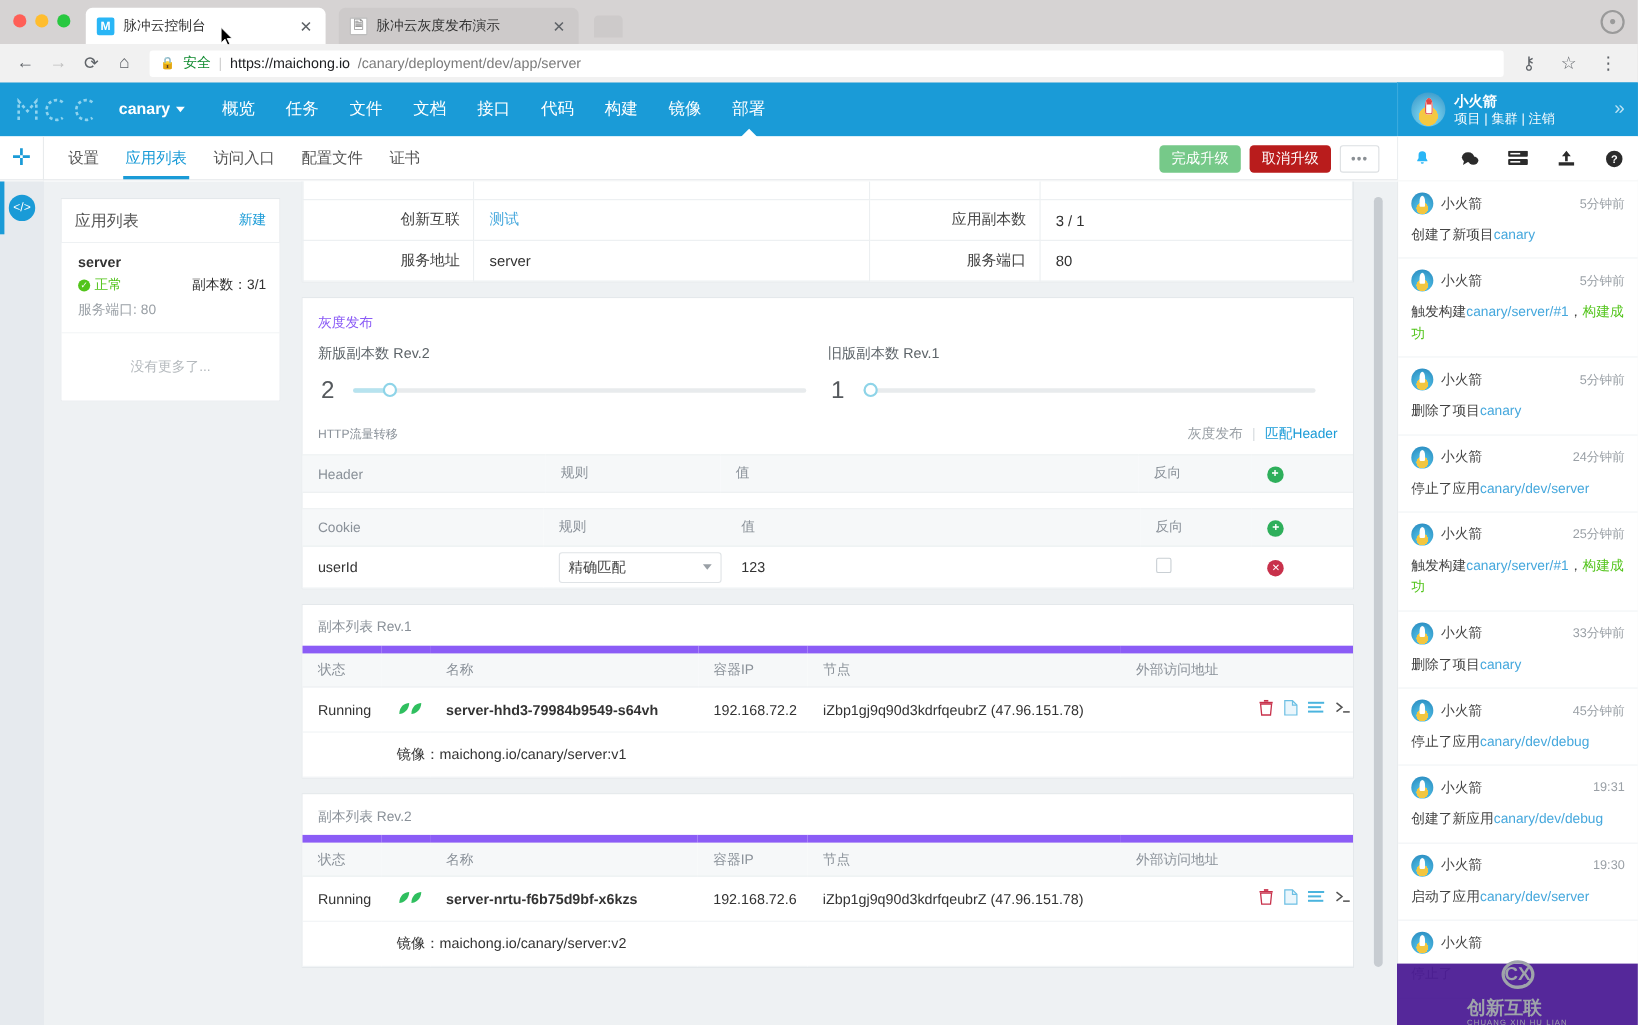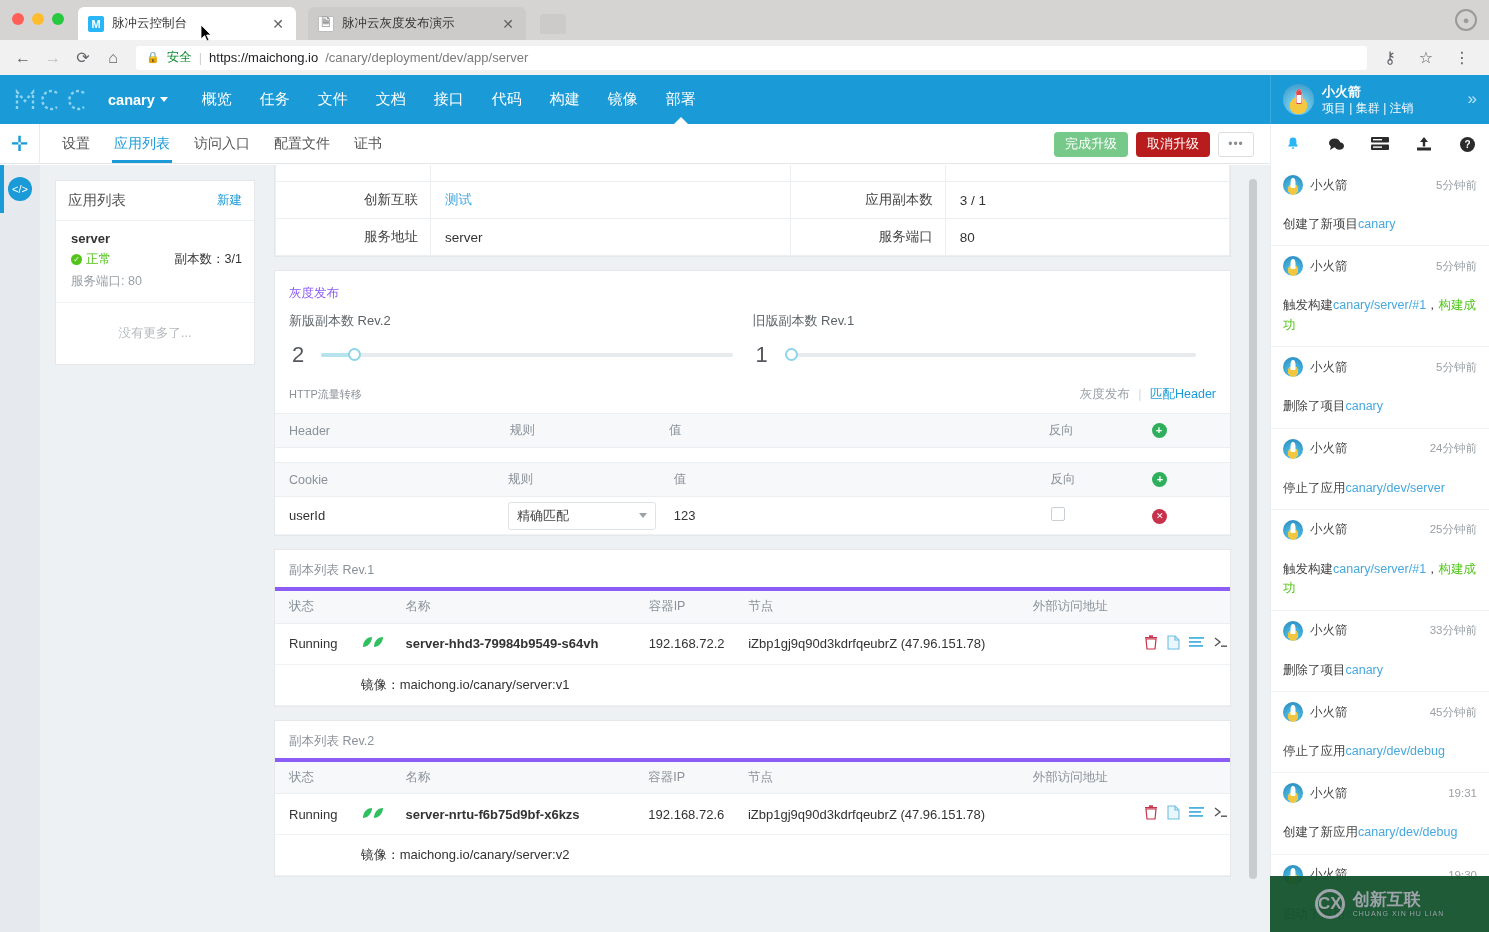--- a/index.html
+++ b/index.html
@@ -205,21 +205,21 @@
     display:flex; align-items:center; justify-content:space-between; padding:0 8px; font-size:13px; color:#444;
   }
   .sel-caret { border-left:4px solid transparent; border-right:4px solid transparent; border-top:5px solid #9aa0a6; }
   .cbox { width:14px; height:14px; border:1px solid #c9cfd4; border-radius:2px; background:#fff; display:inline-block; }
 
   .replica-head { font-size:12.5px; color:#8a9199; padding:12px 0 8px 14px; }
   .rep-table { width:100%; border-collapse:collapse; }
   .rep-table th {
     background:#f6f8f9; font-weight:normal; color:#8a9199; font-size:12.5px;
     height:34px; text-align:left; padding-left:14px;
-    border-top:4px solid #8b5cf6; border-bottom:1px solid #eceff1;
+    border-top:7px solid #8b5cf6; border-bottom:1px solid #eceff1;
   }
   .rep-table td { height:41px; font-size:13px; color:#333; padding-left:14px; border-bottom:1px solid #f0f3f5; }
   .rep-name { font-weight:bold; }
   .acts { display:flex; align-items:center; gap:9px; }
   .image-row td { color:#333; font-size:13px; }
 
   
   .vscroll { position:absolute; right:232px; top:14px; width:8px; height:700px; }
   .vscroll .thumb { width:8px; height:700px; background:#c7ccd1; border-radius:4px; }
 
@@ -231,26 +231,26 @@
     width:20px; height:20px; border-radius:50%; flex:0 0 20px;
     background:radial-gradient(circle at 50% 72%, #f3c63f 0%, #f3c63f 30%, #49b6de 31%, #2483bb 100%);
     position:relative; overflow:hidden;
   }
   .feed-avatar::after {
     content:''; position:absolute; left:50%; top:3px; transform:translateX(-50%);
     width:5px; height:10px; background:#fff; border-radius:50% 50% 15% 15%;
   }
   .feed-user { font-size:12.5px; color:#444; margin-left:7px; flex:1; }
   .feed-time { font-size:11.5px; color:#9aa0a6; }
-  .feed-text { font-size:12.5px; color:#444; line-height:1.55; margin-top:20px; word-break:break-all; }
+  .feed-text { font-size:12.5px; color:#444; line-height:1.55; margin-top:9px; word-break:break-all; }
   .feed-text .lk { color:#46a8dd; }
   .feed-text .ok { color:#52c41a; }
   .watermark {
     position:absolute; right:0; bottom:0; width:219px; height:56px;
-    background:#14532d; display:flex; align-items:center; justify-content:center; gap:8px; opacity:.95;
+    background:#4c1d95; display:flex; align-items:center; justify-content:center; gap:8px; opacity:.95;flex-direction:column;
   }
   .wm-circle {
     width:30px; height:30px; border-radius:50%; border:3px solid #9aa0a6; color:#9aa0a6;
     display:flex; align-items:center; justify-content:center; font-size:17px; font-weight:bold;
   }
   .wm-texts { line-height:1.15; color:#9aa0a6; }
   .wm-cn { font-size:17px; font-weight:bold; }
   .wm-en { font-size:7px; letter-spacing:1px; }
 </style>
 </head>

